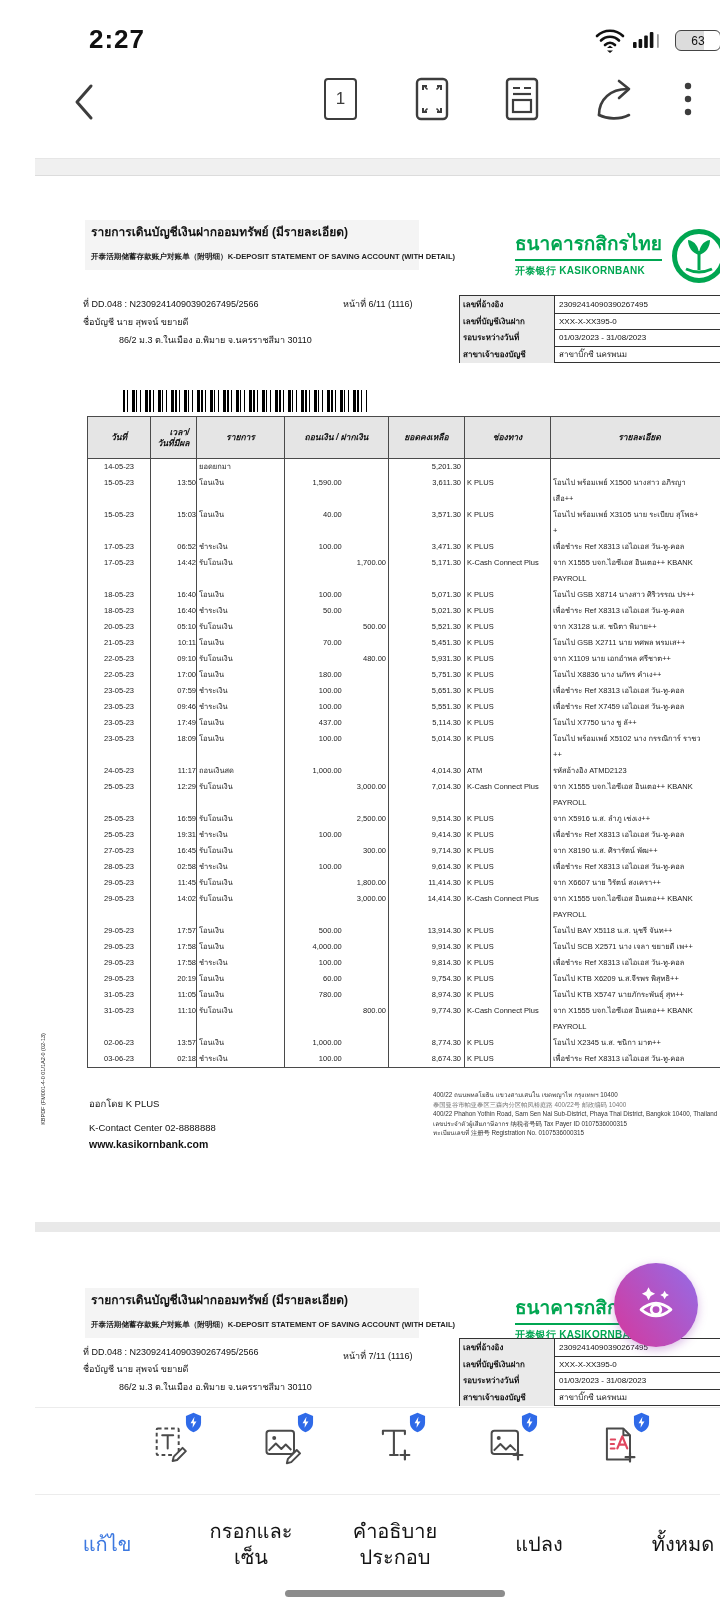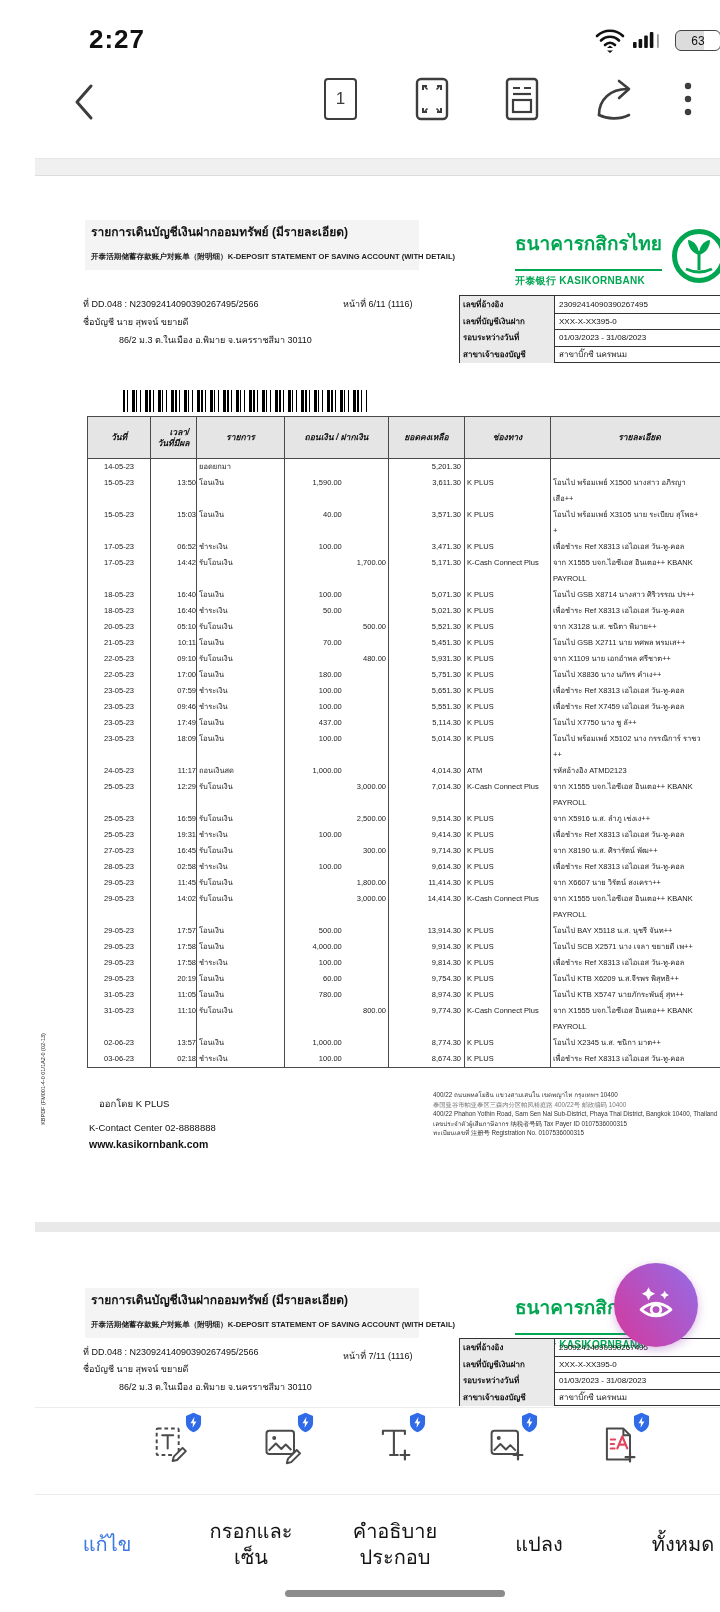--- a/index.html
+++ b/index.html
@@ -24,21 +24,21 @@
     border-top:1px solid #e6e6e6; border-bottom:1px solid #dcdcdc; }
   .page { background:#fff; overflow:hidden; }
   #page1 { left:0; top:176px; width:720px; height:1046px; }
   #page-gap { left:0; top:1222px; width:720px; height:10px; background:#e9e9e9; }
   #page2 { left:0; top:1232px; width:720px; height:176px; }
 
   .title-bg { background:#f4f4f4; width:334px; height:50px; }
   .doc-title { font-size:12px; font-weight:bold; color:#111; white-space:nowrap; }
   .doc-subtitle { font-size:7.6px; font-weight:bold; color:#222; white-space:nowrap; }
   .brand-name { font-size:19px; font-weight:bold; color:#00a651; border-bottom:2.5px solid #00a651;
-    padding-bottom:11px; white-space:nowrap; display:inline-block; }
+    padding-bottom:1px; white-space:nowrap; display:inline-block; }
   .brand-sub { font-size:10px; font-weight:bold; color:#00a651; margin-top:3px; white-space:nowrap; letter-spacing:.3px; }
   .doc-line { font-size:9px; color:#111; white-space:nowrap; }
 
   .info-table { width:270px; border:1.2px solid #333; }
   .info-row { display:flex; border-top:1px solid #333; height:16.5px;align-items:center; }
   .info-row:first-child { border-top:none; }
   .info-label { width:95px; background:#eaeaea; border-right:1px solid #333; font-size:8px;
     font-weight:bold; color:#111; padding:2px 3px; white-space:nowrap; overflow:hidden; }
   .info-value { flex:1; font-size:8px; color:#111; padding:2px 4px; white-space:nowrap; overflow:hidden; }
 
@@ -588,21 +588,21 @@
               <span class="wd">100.00</span>
               <span class="dp"></span>
             </div>
             <div class="c cbl">8,674.30</div>
             <div class="c cch">K PLUS</div>
             <div class="c cdt">เพื่อชำระ Ref X8313 เอไอเอส วัน-ทู-คอล</div>
           </div>
         </div>
     </div>
 
-    <div class="abs footer-line1" style="left:64px;top:920px">ออกโดย K PLUS</div>
+    <div class="abs footer-line1" style="left:54px;top:920px">ออกโดย K PLUS</div>
     <div class="abs footer-line2" style="left:54px;top:946px">K-Contact Center 02-8888888</div>
     <div class="abs footer-line3" style="left:54px;top:962px">www.kasikornbank.com</div>
 
     <div class="abs" style="left:398px;top:914px">
       <div class="fine">400/22 ถนนพหลโยธิน แขวงสามเสนใน เขตพญาไท กรุงเทพฯ 10400</div>
       <div class="fine cn">泰国曼谷市帕亚泰区三森内分区帕凤裕庭路 400/22号 邮政编码 10400</div>
       <div class="fine">400/22 Phahon Yothin Road, Sam Sen Nai Sub-District, Phaya Thai District, Bangkok 10400, Thailand</div>
       <div class="fine">เลขประจำตัวผู้เสียภาษีอากร 纳税者号码 Tax Payer ID 0107536000315</div>
       <div class="fine">ทะเบียนเลขที่ 注册号 Registration No. 0107536000315</div>
     </div>

